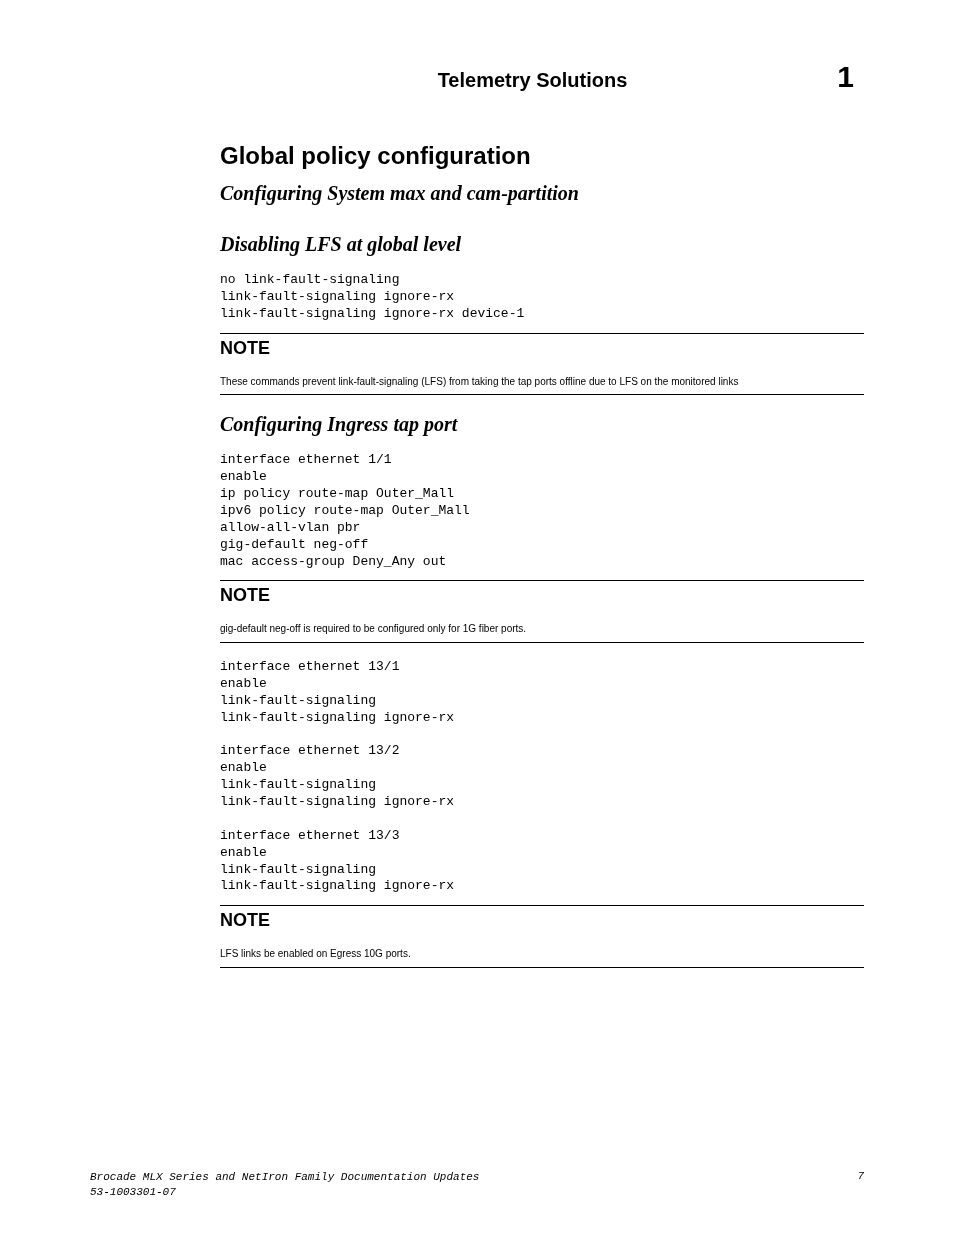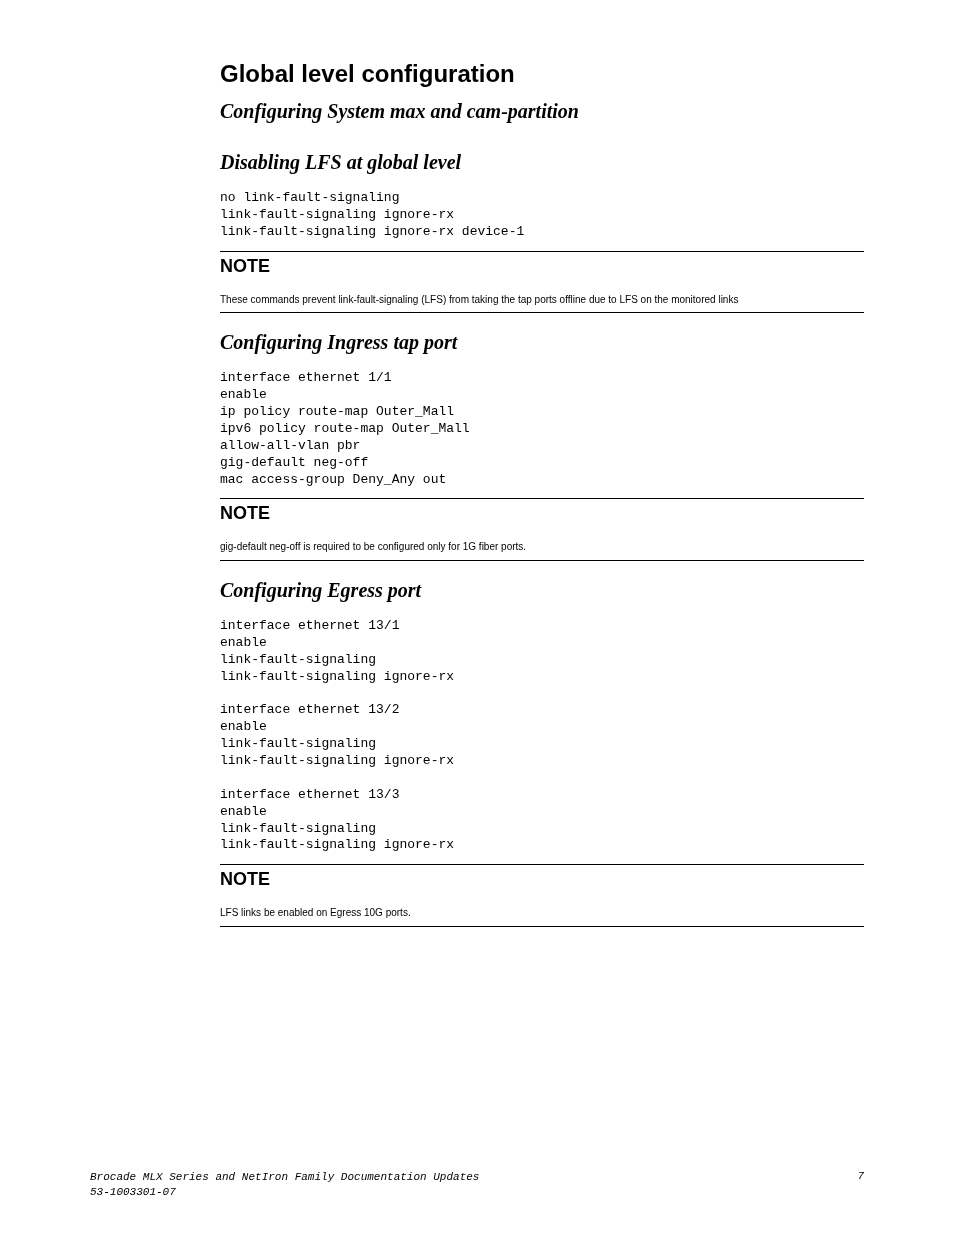--- a/index.html
+++ b/index.html
@@ -76,24 +76,28 @@
     color: #000;
     font-family: Liberation Mono, monospace;
   }
   .footer-left { line-height: 1.3; }
   .footer-right { font-style: italic; }
 </style>
 </head>
 <body>
 
 <div class="page">
+  <div class="running-header">
+    <span class="running-title">Telemetry Solutions</span>
+    <span class="running-num">1</span>
+  </div>
 
   <div class="content">
 
-    <h2 class="h1">Global level configuration</h2>
+    <h2 class="h1">Global policy configuration</h2>
 
     <h3 class="h2" style="margin-top:6px;">Configuring System max and cam-partition</h3>
 
     <h3 class="h2" style="margin-top:28px;">Disabling LFS at global level</h3>
     <pre class="code" style="margin-top:16px;">no link-fault-signaling
 link-fault-signaling ignore-rx
 link-fault-signaling ignore-rx device-1</pre>
     <div class="note-block">
       <div class="note-label">NOTE</div>
       <div class="note-text">These commands prevent link-fault-signaling (LFS) from taking the tap ports offline due to LFS on the monitored links</div>
@@ -105,21 +109,20 @@
 ip policy route-map Outer_Mall
 ipv6 policy route-map Outer_Mall
 allow-all-vlan pbr
 gig-default neg-off
 mac access-group Deny_Any out</pre>
     <div class="note-block">
       <div class="note-label">NOTE</div>
       <div class="note-text">gig-default neg-off is required to be configured only for 1G fiber ports.</div>
     </div>
 
-    <h3 class="h2">Configuring Egress port</h3>
     <pre class="code" style="margin-top:16px;">interface ethernet 13/1
 enable
 link-fault-signaling
 link-fault-signaling ignore-rx
 
 interface ethernet 13/2
 enable
 link-fault-signaling
 link-fault-signaling ignore-rx
 

